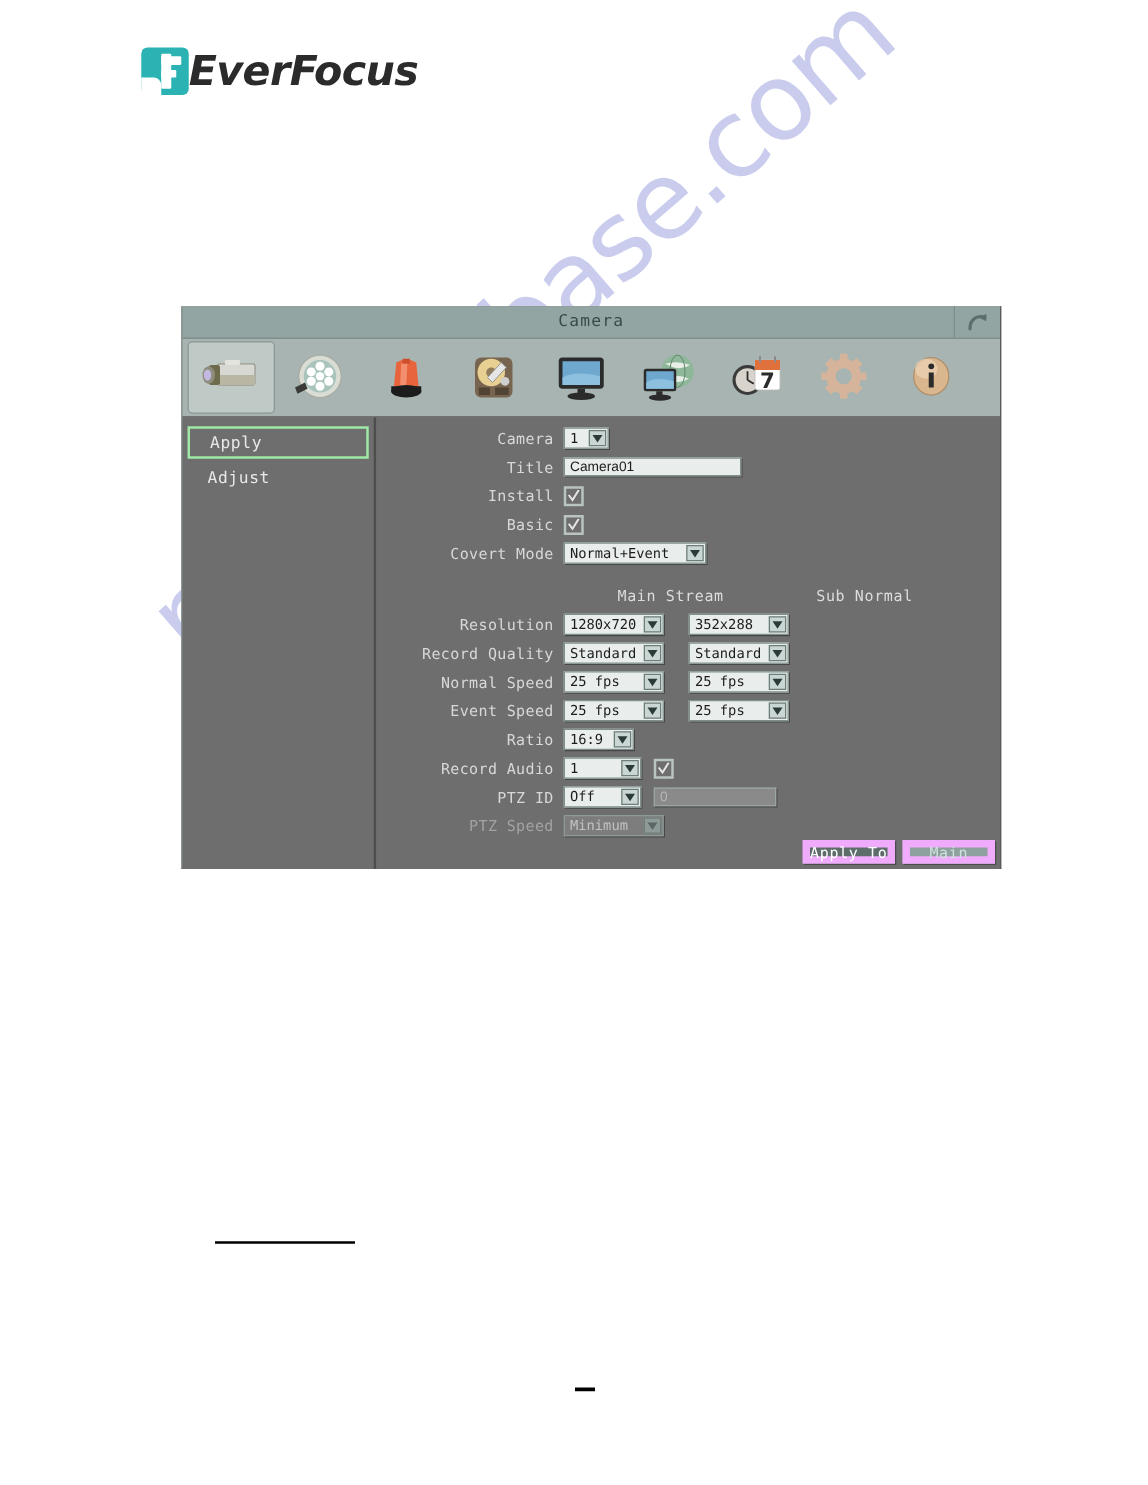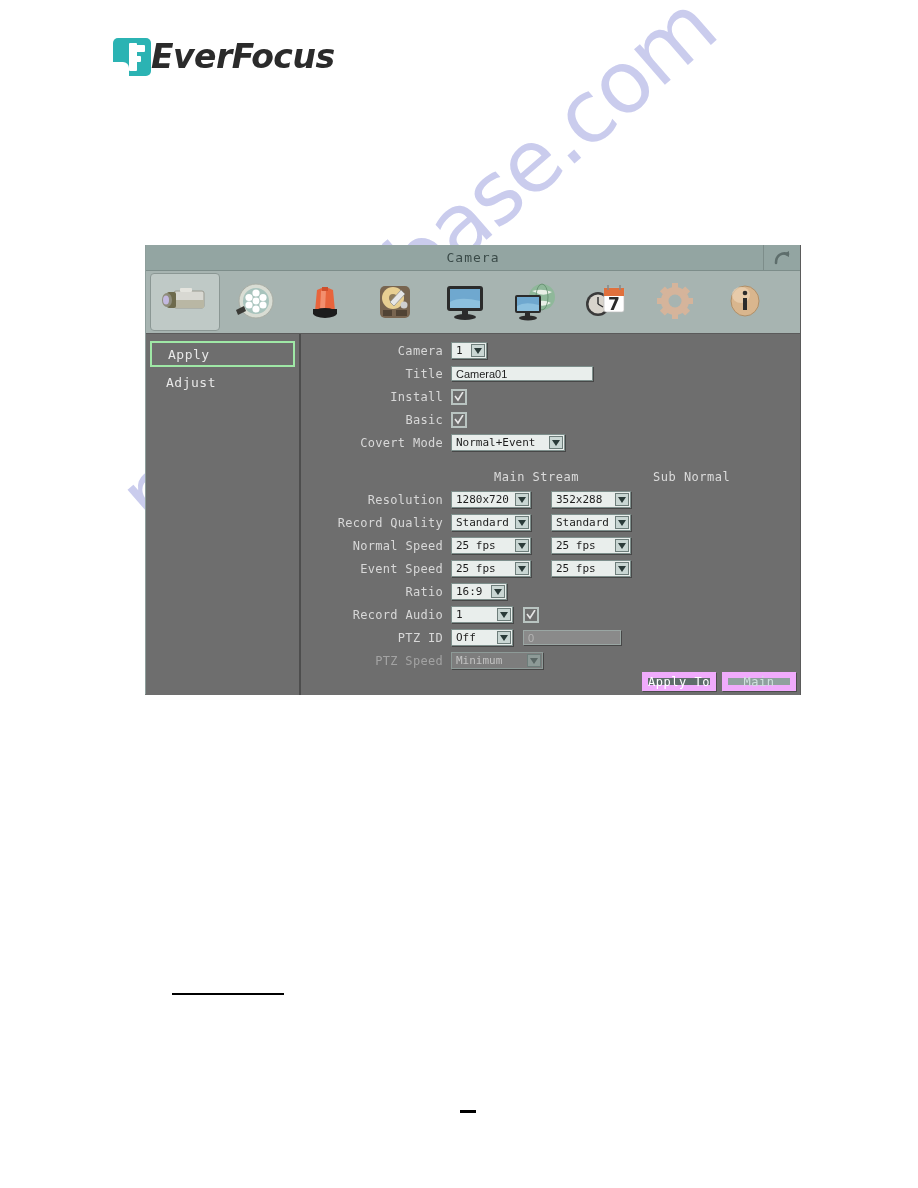--- a/index.html
+++ b/index.html
@@ -254,21 +254,21 @@
   }
   .sel.disabled .arrow { background: #8d9a97; }
   .sel.disabled .arrow::after { border-top-color: #5a6765; }
 
   .sel-w-camera { width: 36px; }
   .sel-w-mode   { width: 114px; }
   .sel-w-stream { width: 80px; }
   .sel-w-ratio  { width: 56px; }
   .sel-w-audio  { width: 62px; }
   .sel-w-ptzid  { width: 62px; }
-  .sel-w-ptzspd { width: 92px; align-items: center; }
+  .sel-w-ptzspd { width: 80px; align-items: center; }
 
   .txtin {
     width: 142px;
     height: 15px;
     background: #e9eeec;
     border: 1px solid #7e8f8c;
     box-sizing: border-box;
     font-size: 11px;
     color: #1c1c1c;
     font-family: Liberation Sans, sans-serif;

